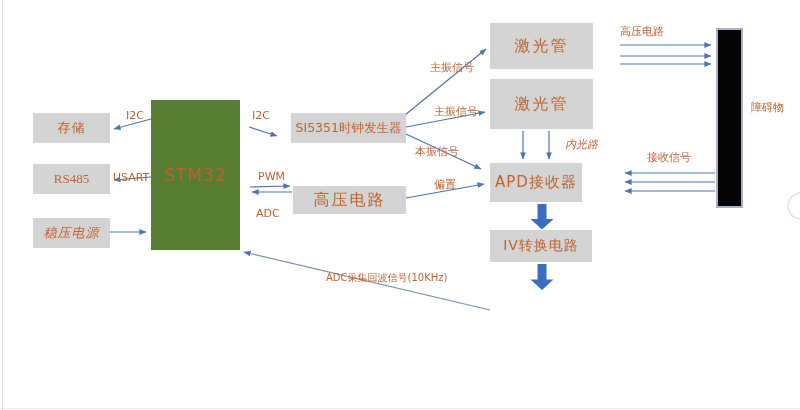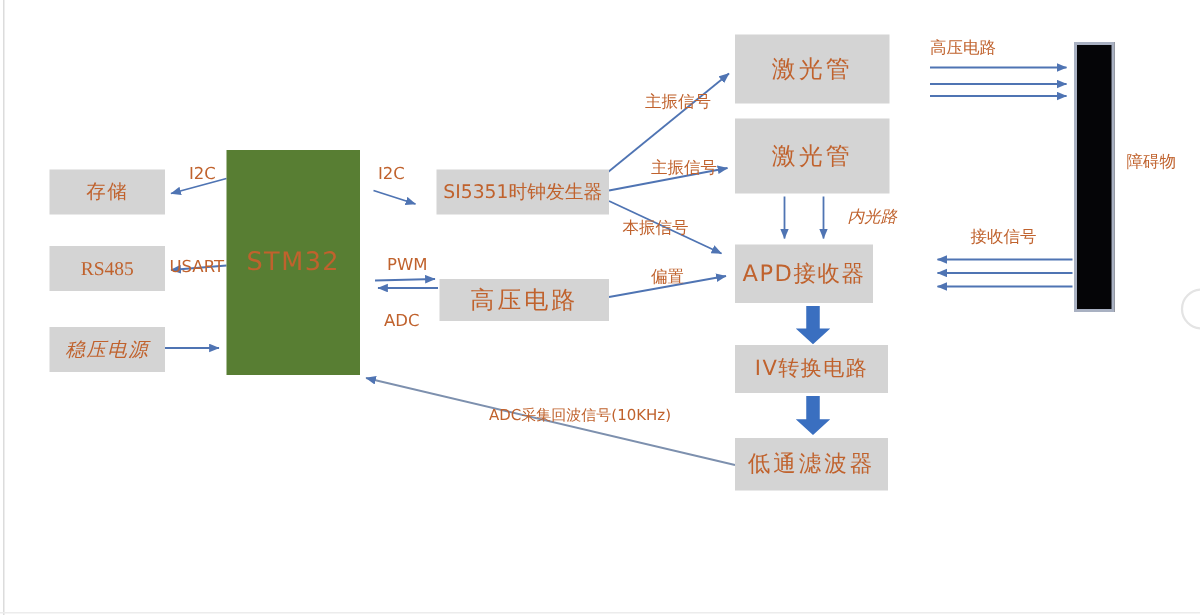--- a/index.html
+++ b/index.html
@@ -84,21 +84,20 @@
 
   <div class="stm32" style="left:151px;top:100px;width:89px;height:150px;">STM32</div>
 
   <div class="box" style="left:291px;top:113px;width:115px;height:30px;font-size:12.5px;letter-spacing:0;">SI5351时钟发生器</div>
   <div class="box big" style="left:293px;top:186px;width:113px;height:28px;">高压电路</div>
 
   <div class="box big" style="left:490px;top:23px;width:103px;height:46px;">激光管</div>
   <div class="box big" style="left:490px;top:79px;width:103px;height:50px;">激光管</div>
   <div class="box big" style="left:490px;top:163px;width:92px;height:39px;font-size:15px;letter-spacing:1px;">APD接收器</div>
   <div class="box big" style="left:490px;top:230px;width:102px;height:32px;font-size:14px;letter-spacing:1px;">IV转换电路</div>
-  <div class="box big" style="left:490px;top:292px;width:102px;height:35px;font-size:15px;">低通滤波器</div>
 
   <div class="obstacle" style="left:716px;top:28px;width:27px;height:180px;"></div>
 
   <div class="lbl" style="left:126px;top:110px;">I2C</div>
   <div class="lbl" style="left:113px;top:172px;">USART</div>
   <div class="lbl" style="left:252px;top:110px;">I2C</div>
   <div class="lbl" style="left:258px;top:171px;">PWM</div>
   <div class="lbl" style="left:256px;top:208px;">ADC</div>
   <div class="lbl" style="left:430px;top:62px;">主振信号</div>
   <div class="lbl" style="left:434px;top:106px;">主振信号</div>

